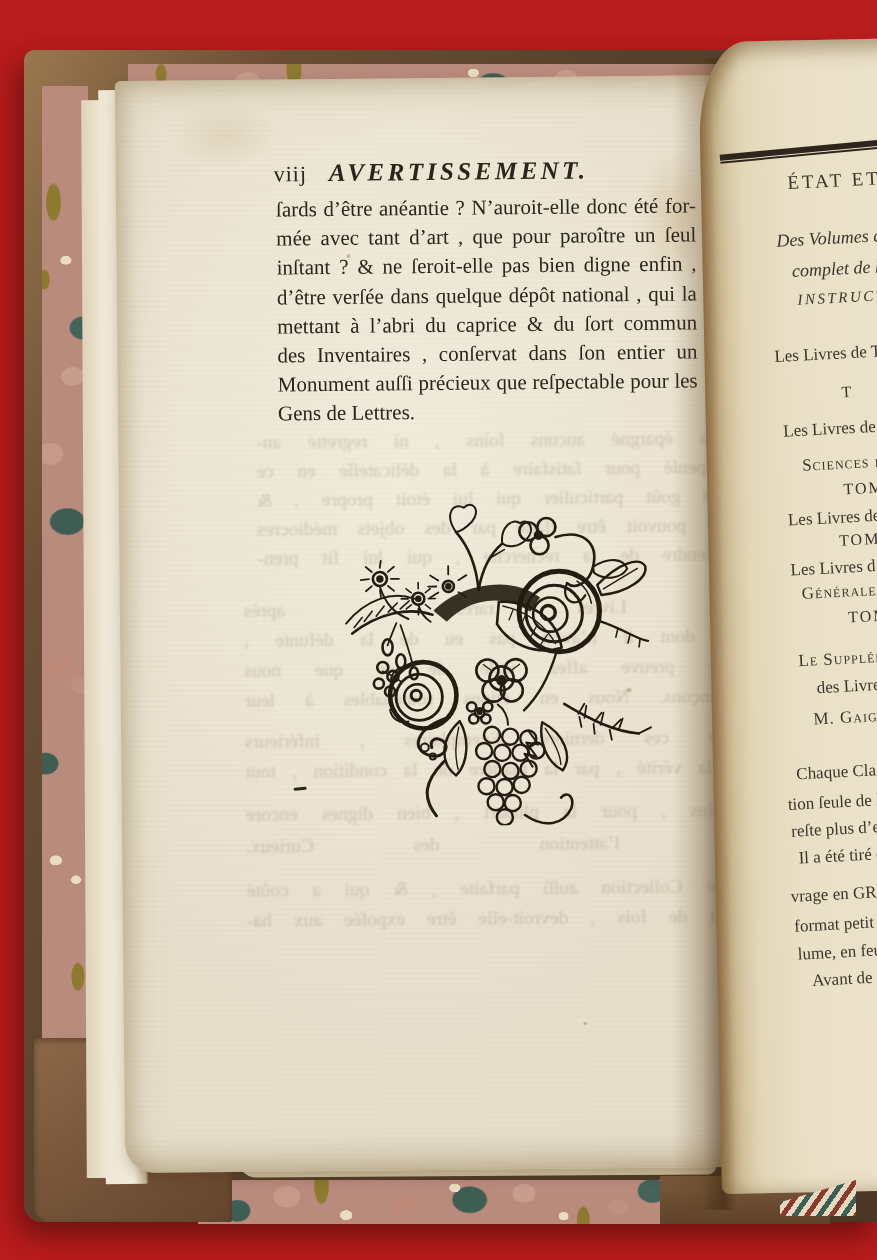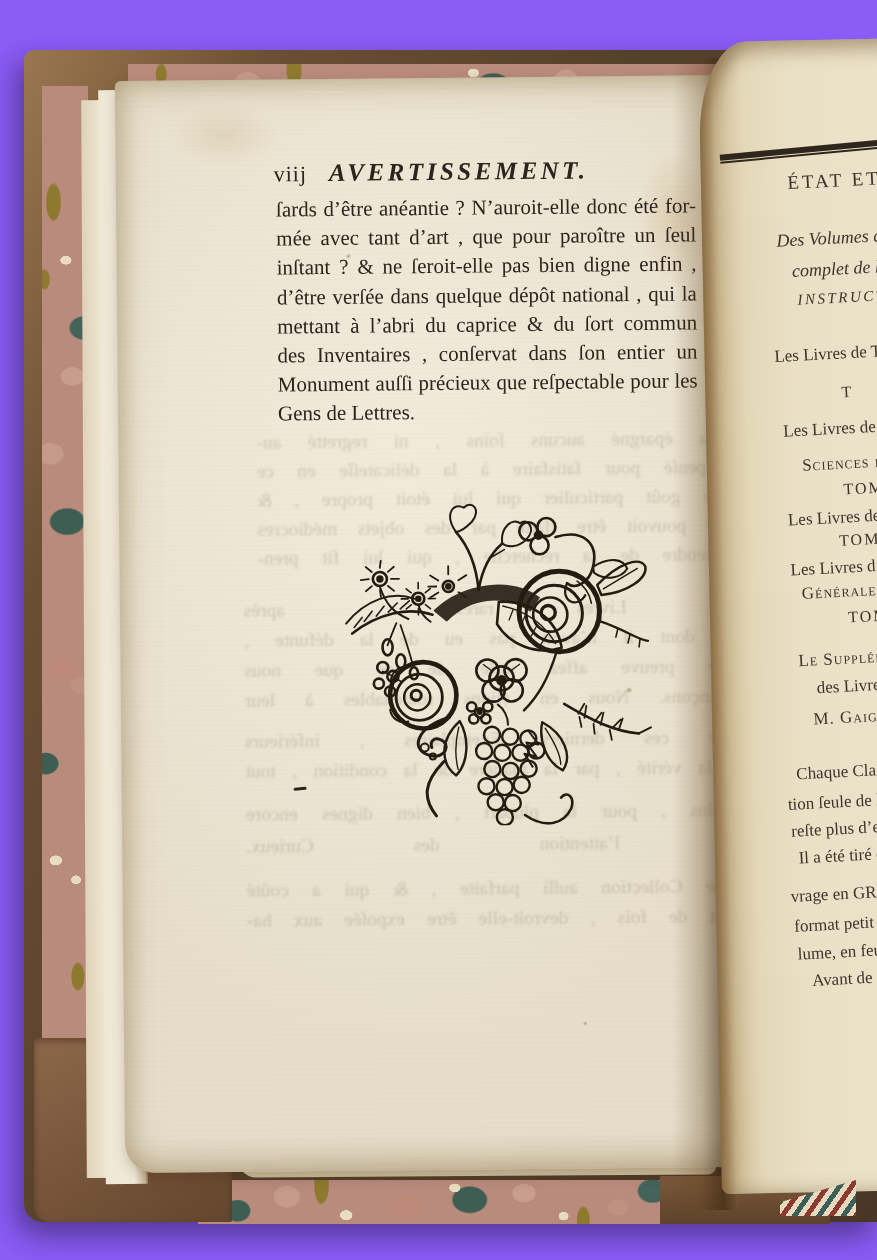--- a/index.html
+++ b/index.html
@@ -1,16 +1,16 @@
 <!DOCTYPE html>
 <html><head>
 <meta charset="utf-8">
 <style>
   html,body{margin:0;padding:0;background:#ffffff;}
-  .photo{position:relative;width:877px;height:1260px;overflow:hidden;background:#8b5cf6;
+  .photo{position:relative;width:877px;height:1260px;overflow:hidden;background:#b91c1c;
          font-family:"Liberation Serif","DejaVu Serif",serif;}
   .photo *{position:absolute;box-sizing:border-box;}
 
   
   .book-leather{left:24px;top:50px;width:853px;height:1172px;
     background:linear-gradient(115deg,#9a774f 0%,#6b4e34 18%,#54402b 45%,#4a3625 100%);
     border-radius:10px 0 0 18px;
     box-shadow:-10px 12px 26px rgba(0,0,0,.25),0 16px 30px rgba(0,0,0,.18);}
   .marble{background-color:#b98b7d;background-image:
     radial-gradient(22px 18px at 18% 38%,#c59a8a 58%,transparent 62%),

